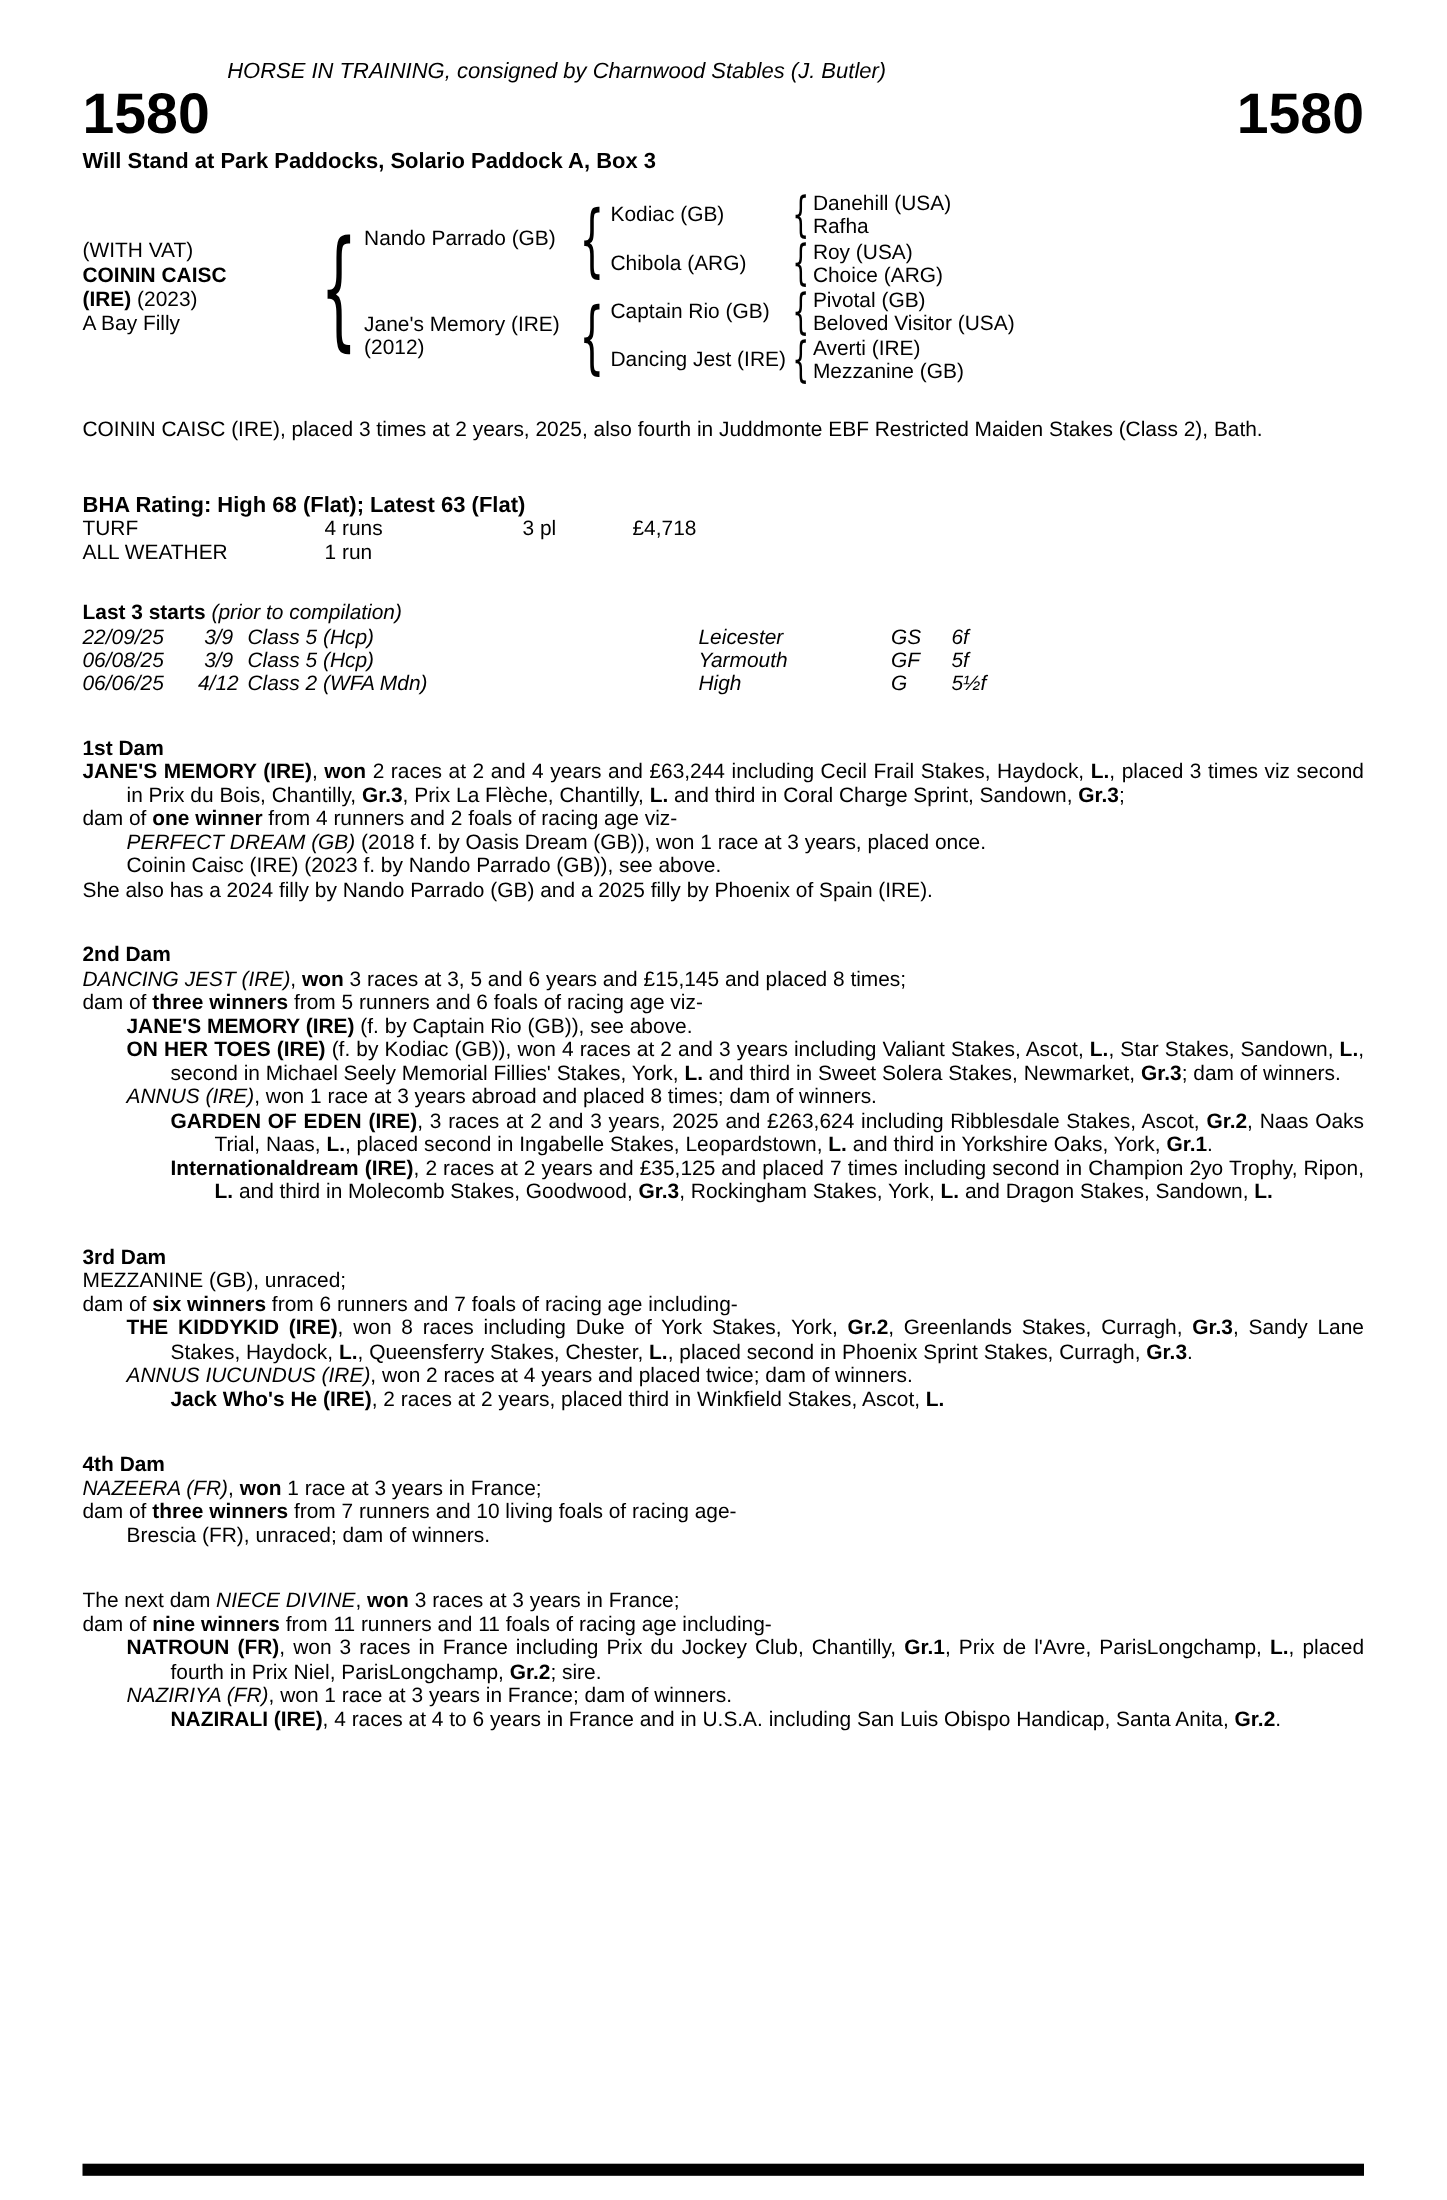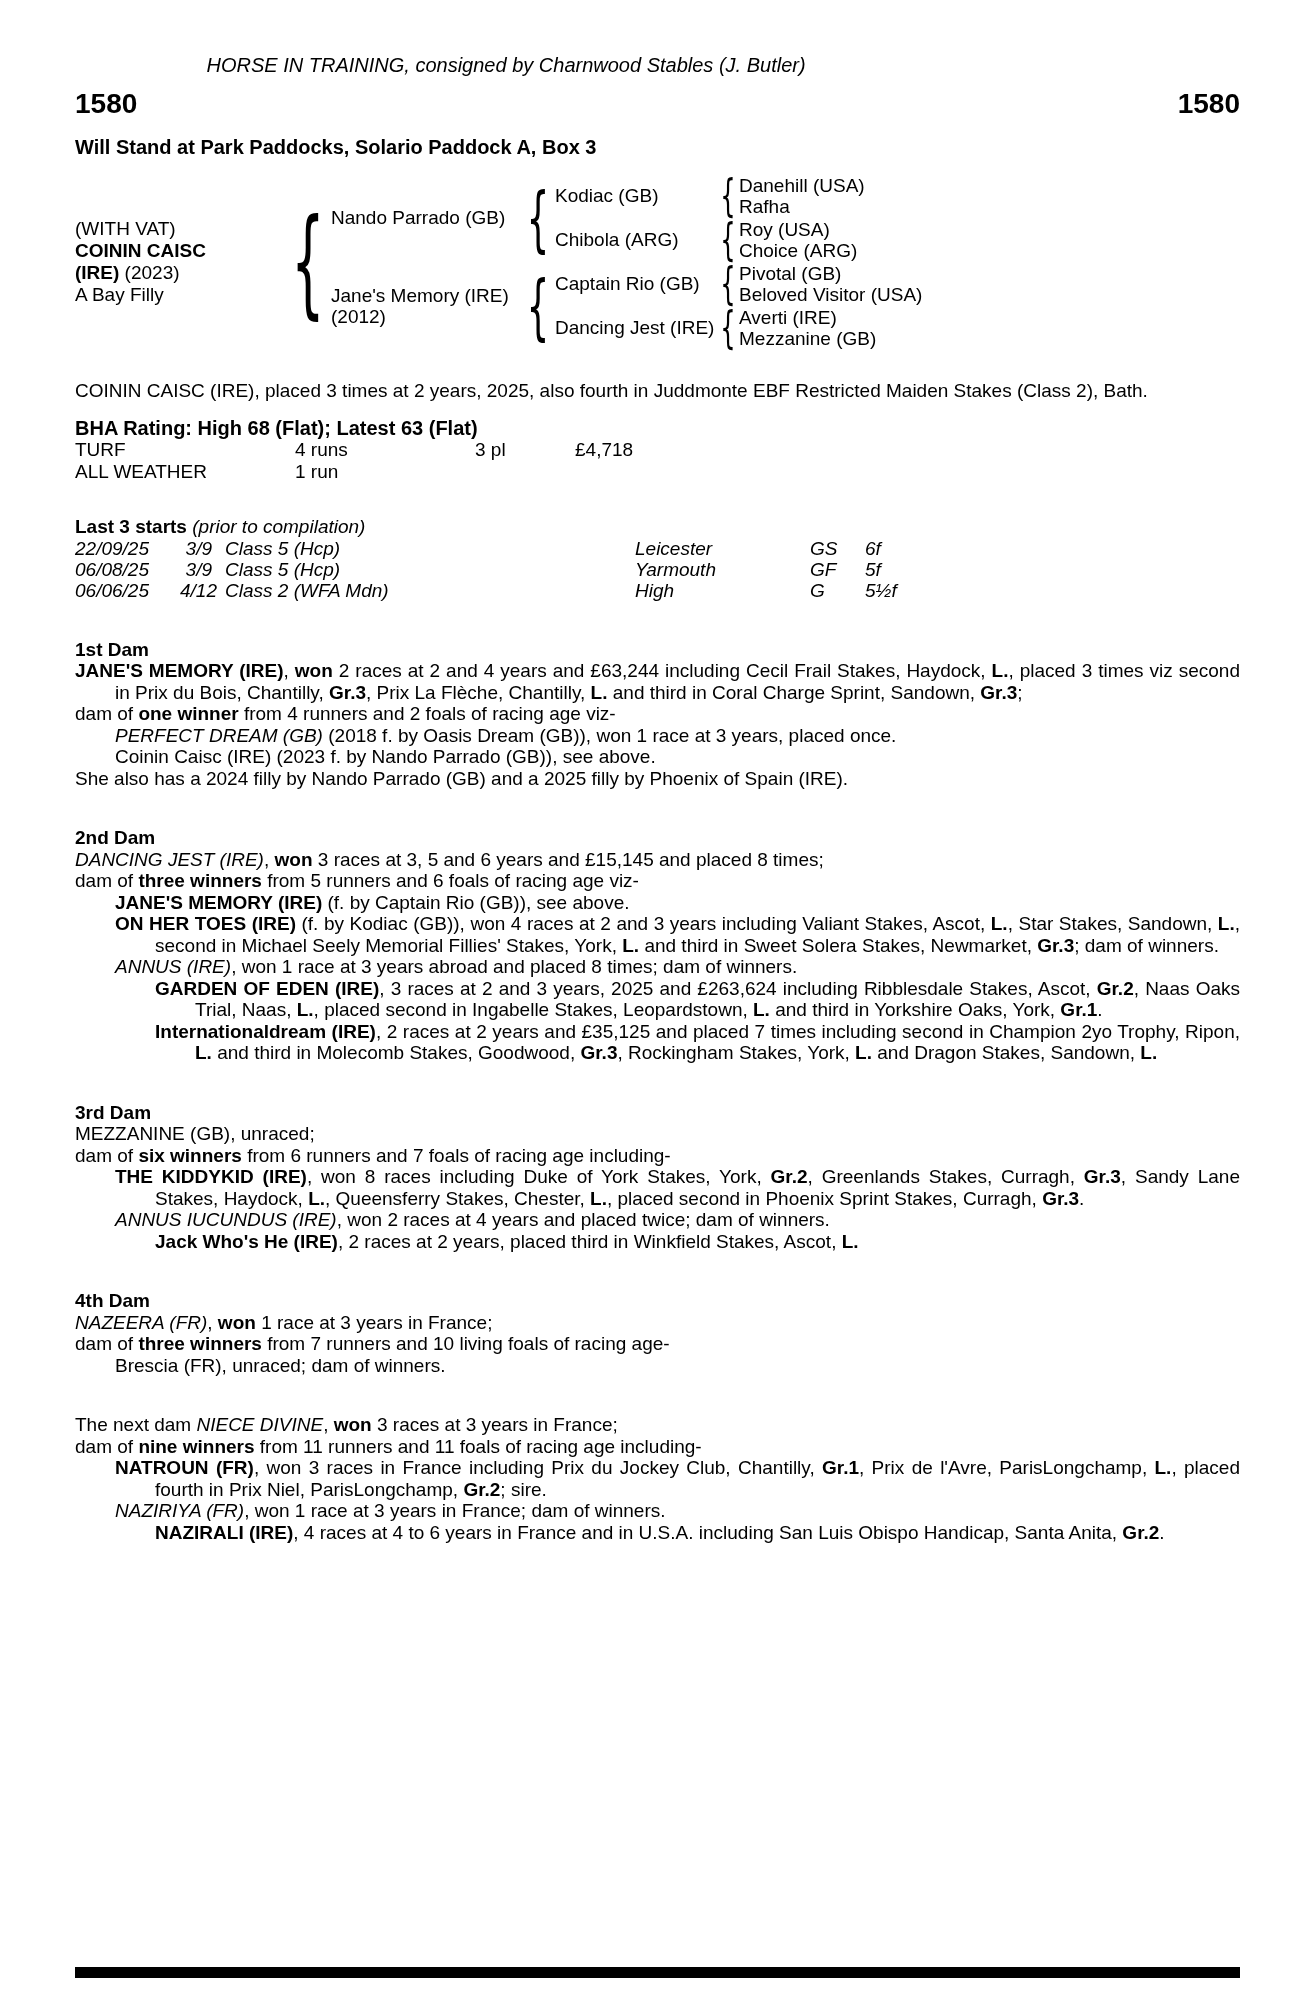--- a/index.html
+++ b/index.html
@@ -11,42 +11,42 @@
     font-size:19px;line-height:21.5px;
   }
   .b{font-weight:bold;}
   .i{font-style:italic;}
   .r-n{font-weight:normal;font-style:normal;}
   .r-b{font-weight:bold;}
   .r-i{font-style:italic;}
 
   .consignment{width:74%;text-align:center;font-style:italic;font-size:20px;}
   .lot-row{display:flex;justify-content:space-between;align-items:baseline;margin-top:6px;}
-  .lot-num{font-size:28px;font-weight:bold;line-height:42px;}
+  .lot-num{font-size:52px;font-weight:bold;line-height:42px;}
   .stand-line{margin-top:12px;font-weight:bold;font-size:20px;}
 
   
   .ped{display:flex;align-items:center;margin-top:16px;}
   .ped-info{width:210px;line-height:22px;}
   .brace{display:flex;align-items:center;justify-content:center;font-family:"DejaVu Sans",sans-serif;line-height:1;}
   .brace-root{font-size:118px;transform:scaleX(.45);width:46px;}
   .brace-g1{font-size:72px;transform:scaleX(.5);width:34px;}
   .brace-g2{font-size:44px;transform:scaleX(.55);width:22px;}
   .gen1col{display:flex;flex-direction:column;}
   .gen1row{display:flex;align-items:center;height:88px;}
   .gen1name{width:190px;}
   .gen2col{display:flex;flex-direction:column;}
   .gen2row{display:flex;align-items:center;height:44px;}
   .gen2name{width:162px;}
   .gen3col{line-height:21px;width:215px;}
 
   .intro{margin-top:30px;}
   .para{text-align:justify;}
 
-  .rating-block{margin-top:16px;}
+  .rating-block{margin-top:47px;}
   .rating-line{font-weight:bold;font-size:20px;}
   .record-table .trow{display:grid;grid-template-columns:220px 180px 100px 1fr;}
 
   .starts-block{margin-top:34px;}
   .starts-title{white-space:pre-wrap;}
   .starts-table .trow{display:grid;grid-template-columns:105px 32px 423px 175px 55px 1fr;line-height:21px;font-style:italic;}
   .starts-table .cell-pos{text-align:right;}
   .starts-table .cell-race{padding-left:13px;}
 
   .dam-section{margin-top:38px;}

